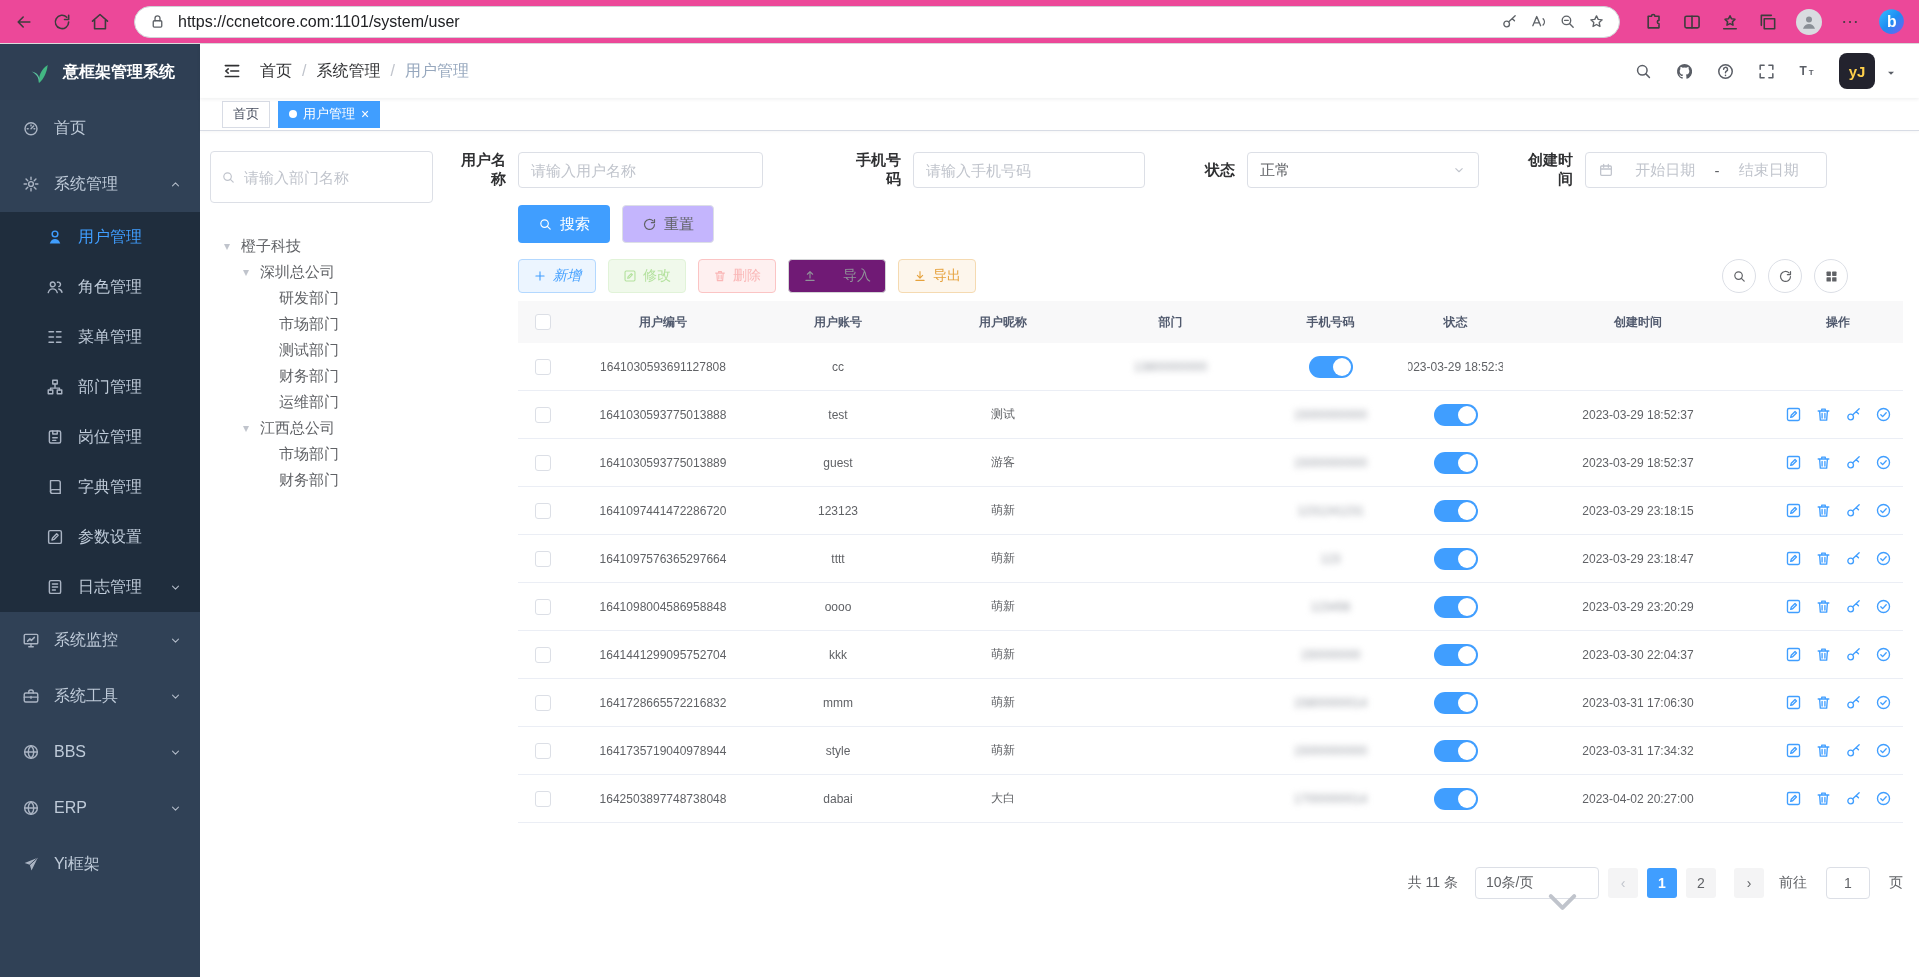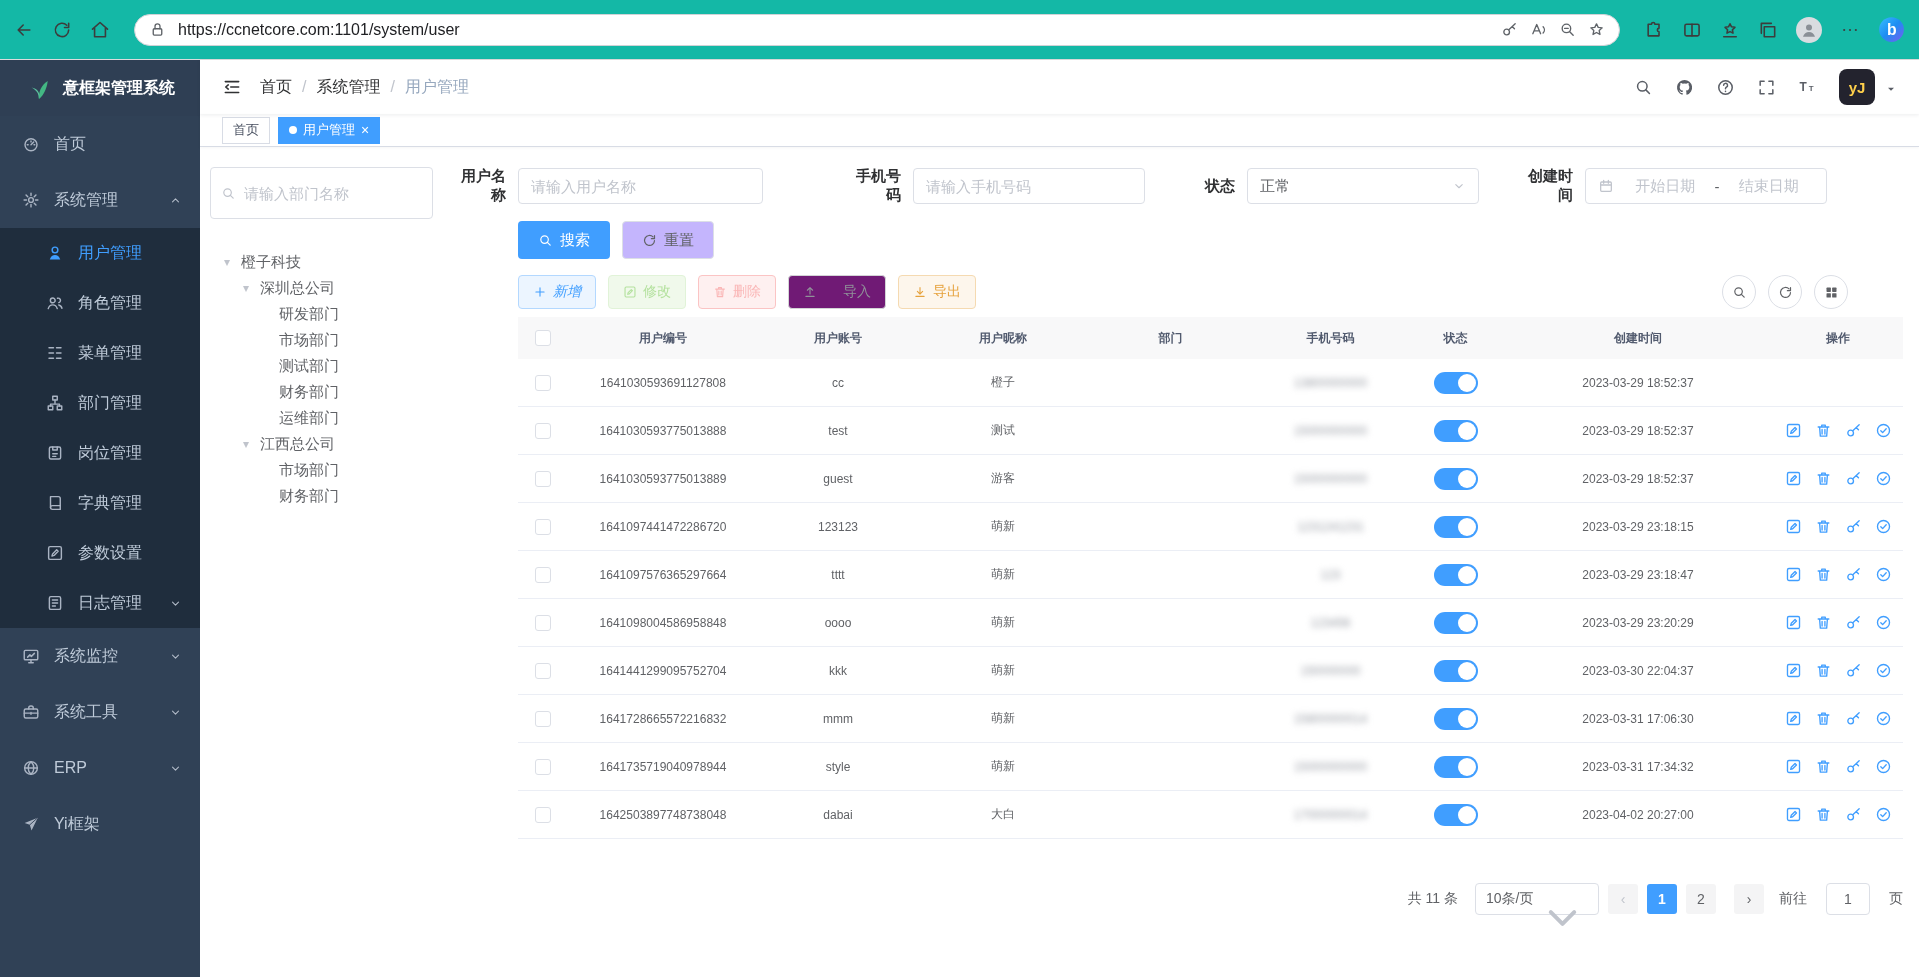--- a/index.html
+++ b/index.html
@@ -1,21 +1,21 @@
 <!DOCTYPE html>
 <html><head>
 <meta charset="utf-8">
 <style>
   * { margin:0; padding:0; box-sizing:border-box; }
   html,body { width:1919px; height:977px; overflow:hidden; background:#fff;
     font-family:"Liberation Sans","DejaVu Sans",sans-serif; }
   .ic svg,.bic svg,.nic svg,.arr svg,.op svg { width:100%; height:100%; display:block; }
 
   
-  .browser { height:60px; background:#14b8a6; border-bottom:1px solid #dcdcdc;
+  .browser { height:44px; background:#ec4899; border-bottom:1px solid #dcdcdc;
     display:flex; align-items:center; padding:0 14px; gap:18px; }
   .bic { width:20px; height:20px; color:#3c3c3c; flex:none; cursor:pointer; }
   .bic.sm { width:17px; height:17px; color:#5f6368; }
   .pill { flex:1; height:32px; border:1px solid #cfd2d6; border-radius:16px; background:#fff;
     display:flex; align-items:center; padding:0 14px; gap:12px; margin:0 6px; }
   .url { font-size:16px; color:#202124; flex:1; white-space:nowrap; overflow:hidden; }
   .avatar-b { width:26px; height:26px; border-radius:50%; background:#d9dce0; color:#8a8f96;
     display:flex; align-items:center; justify-content:center; flex:none; }
   .avatar-b svg{ width:18px; height:18px; }
   .bing { width:27px; height:27px; flex:none; }
@@ -376,20 +376,34 @@
             </svg>
           </span>
         </div>
         <div class="mi">
           <span class="ic">
             <svg viewBox="0 0 24 24" fill="none" stroke="currentColor" stroke-width="1.9" stroke-linecap="round" stroke-linejoin="round">
               <circle cx="12" cy="12" r="8.5"></circle>
               <path d="M3.5 12h17M12 3.5c2.5 2.3 3.8 5.1 3.8 8.5s-1.3 6.2-3.8 8.5c-2.5-2.3-3.8-5.1-3.8-8.5s1.3-6.2 3.8-8.5z"></path>
             </svg>
           </span>
+          <span>BBS</span>
+          <span class="arr">
+            <svg viewBox="0 0 24 24" fill="none" stroke="currentColor" stroke-width="1.9" stroke-linecap="round" stroke-linejoin="round">
+              <path d="M6.5 9.5L12 15l5.5-5.5"></path>
+            </svg>
+          </span>
+        </div>
+        <div class="mi">
+          <span class="ic">
+            <svg viewBox="0 0 24 24" fill="none" stroke="currentColor" stroke-width="1.9" stroke-linecap="round" stroke-linejoin="round">
+              <circle cx="12" cy="12" r="8.5"></circle>
+              <path d="M3.5 12h17M12 3.5c2.5 2.3 3.8 5.1 3.8 8.5s-1.3 6.2-3.8 8.5c-2.5-2.3-3.8-5.1-3.8-8.5s1.3-6.2 3.8-8.5z"></path>
+            </svg>
+          </span>
           <span>ERP</span>
           <span class="arr">
             <svg viewBox="0 0 24 24" fill="none" stroke="currentColor" stroke-width="1.9" stroke-linecap="round" stroke-linejoin="round">
               <path d="M6.5 9.5L12 15l5.5-5.5"></path>
             </svg>
           </span>
         </div>
         <div class="mi">
           <span class="ic">
             <svg viewBox="0 0 24 24" fill="none" stroke="currentColor" stroke-width="1.9" stroke-linecap="round" stroke-linejoin="round">
@@ -662,21 +676,20 @@
               <div class="td">创建时间</div>
               <div class="td">操作</div>
             </div>
           <div id="tbody">
               <div class="tr tgrid">
                 <div class="td">
                   <span class="cbx"></span>
                 </div>
                 <div class="td">1641030593691127808</div>
                 <div class="td">cc</div>
-                <div class="td">橙子</div>
                 <div class="td"></div>
                 <div class="td">
                   <span class="blur">13800000000</span>
                 </div>
                 <div class="td">
                   <span class="switch on"></span>
                 </div>
                 <div class="td">2023-03-29 18:52:37</div>
                 <div class="td ops"></div>
               </div>

